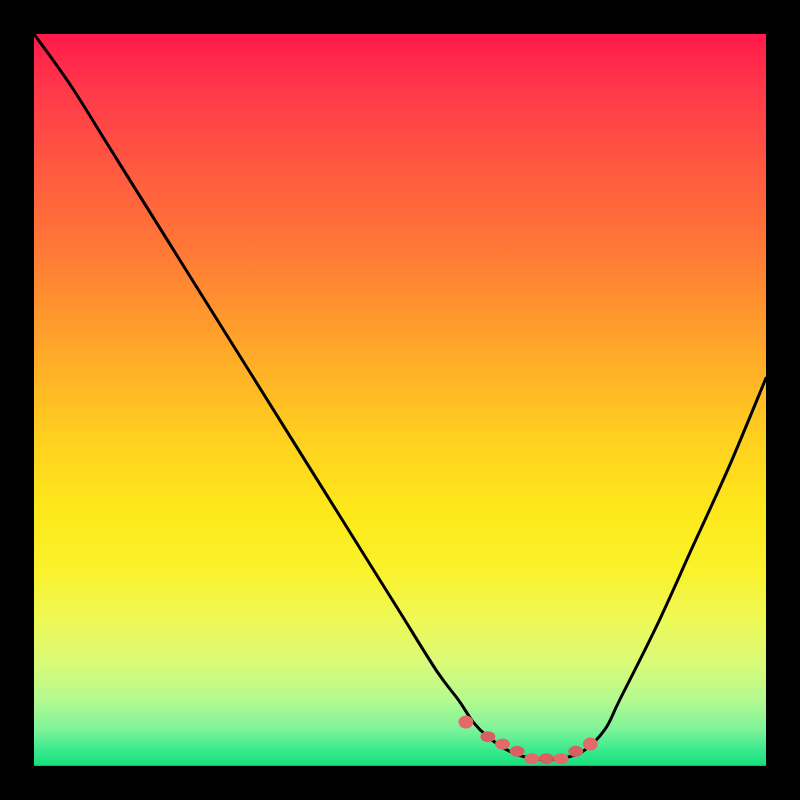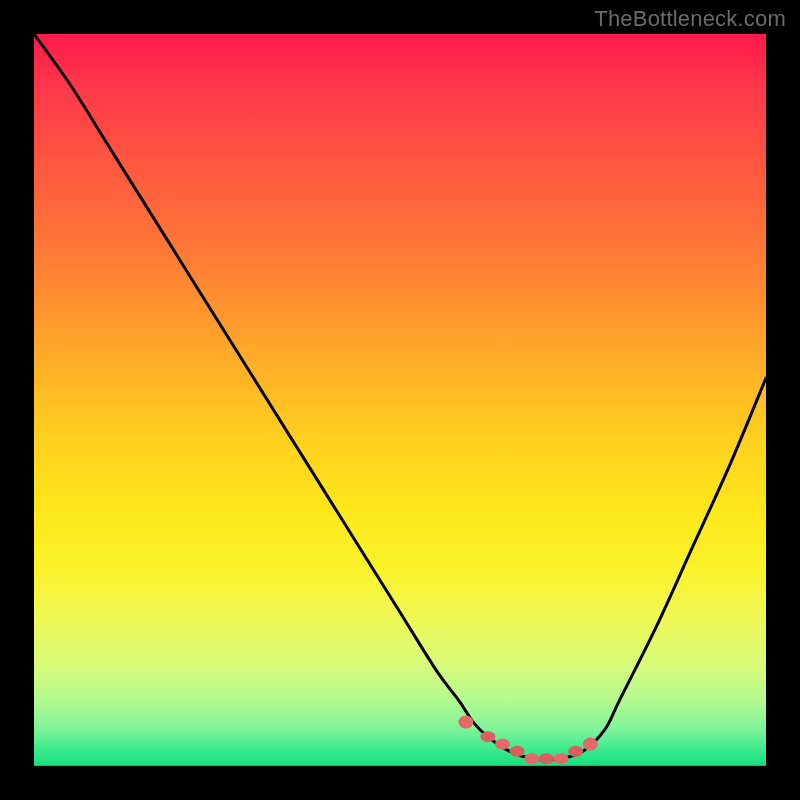--- a/index.html
+++ b/index.html
@@ -77,21 +77,20 @@
     left: 0; bottom: 0;
     height: 1px; width: 100%;
     background: rgba(0,0,0,0.15);
     z-index: 5;
   }
 </style>
 </head>
 <body>
 
 <div class="frame">
-  <div class="watermark">TheBottleneck.com</div>
 
   <div class="plot-area">
     <div class="gradient"></div>
     <svg class="curve-svg" viewBox="0 0 732 732" preserveAspectRatio="none">
       <path id="curve-path" fill="none" stroke-width="3" stroke-linecap="round" stroke-linejoin="round" d="M 0.00 0.00 C 6.10 8.54, 24.40 32.94, 36.60 51.24 C 48.80 69.54, 61.00 90.28, 73.20 109.80 C 85.40 129.32, 97.60 148.84, 109.80 168.36 C 122.00 187.88, 134.20 207.40, 146.40 226.92 C 158.60 246.44, 170.80 265.96, 183.00 285.48 C 195.20 305.00, 207.40 324.52, 219.60 344.04 C 231.80 363.56, 244.00 383.08, 256.20 402.60 C 268.40 422.12, 280.60 441.64, 292.80 461.16 C 305.00 480.68, 317.20 500.20, 329.40 519.72 C 341.60 539.24, 353.80 558.76, 366.00 578.28 C 378.20 597.80, 392.84 622.20, 402.60 636.84 C 412.36 651.48, 418.46 657.58, 424.56 666.12 C 430.66 674.66, 434.32 681.98, 439.20 688.08 C 444.08 694.18, 447.74 697.84, 453.84 702.72 C 459.94 707.60, 468.48 713.70, 475.80 717.36 C 483.12 721.02, 491.66 723.46, 497.76 724.68 C 503.86 725.90, 507.52 724.68, 512.40 724.68 C 517.28 724.68, 520.94 725.90, 527.04 724.68 C 533.14 723.46, 541.68 722.24, 549.00 717.36 C 556.32 712.48, 564.86 703.94, 570.96 695.40 C 577.06 686.86, 577.06 683.20, 585.60 666.12 C 594.14 649.04, 610.00 618.54, 622.20 592.92 C 634.40 567.30, 646.60 539.24, 658.80 512.40 C 671.00 485.56, 683.20 459.94, 695.40 431.88 C 707.60 403.82, 725.90 358.68, 732.00 344.04" stroke="#000000"></path>
     </svg>
     <svg class="markers-svg" viewBox="0 0 732 732" preserveAspectRatio="none">
       <g id="marker-group">
           <ellipse cx="431.88" cy="688.08" rx="7.5" ry="6.5" fill="#e46a6a"></ellipse>
           <ellipse cx="453.84" cy="702.72" rx="7.5" ry="5.5" fill="#d86060"></ellipse>

